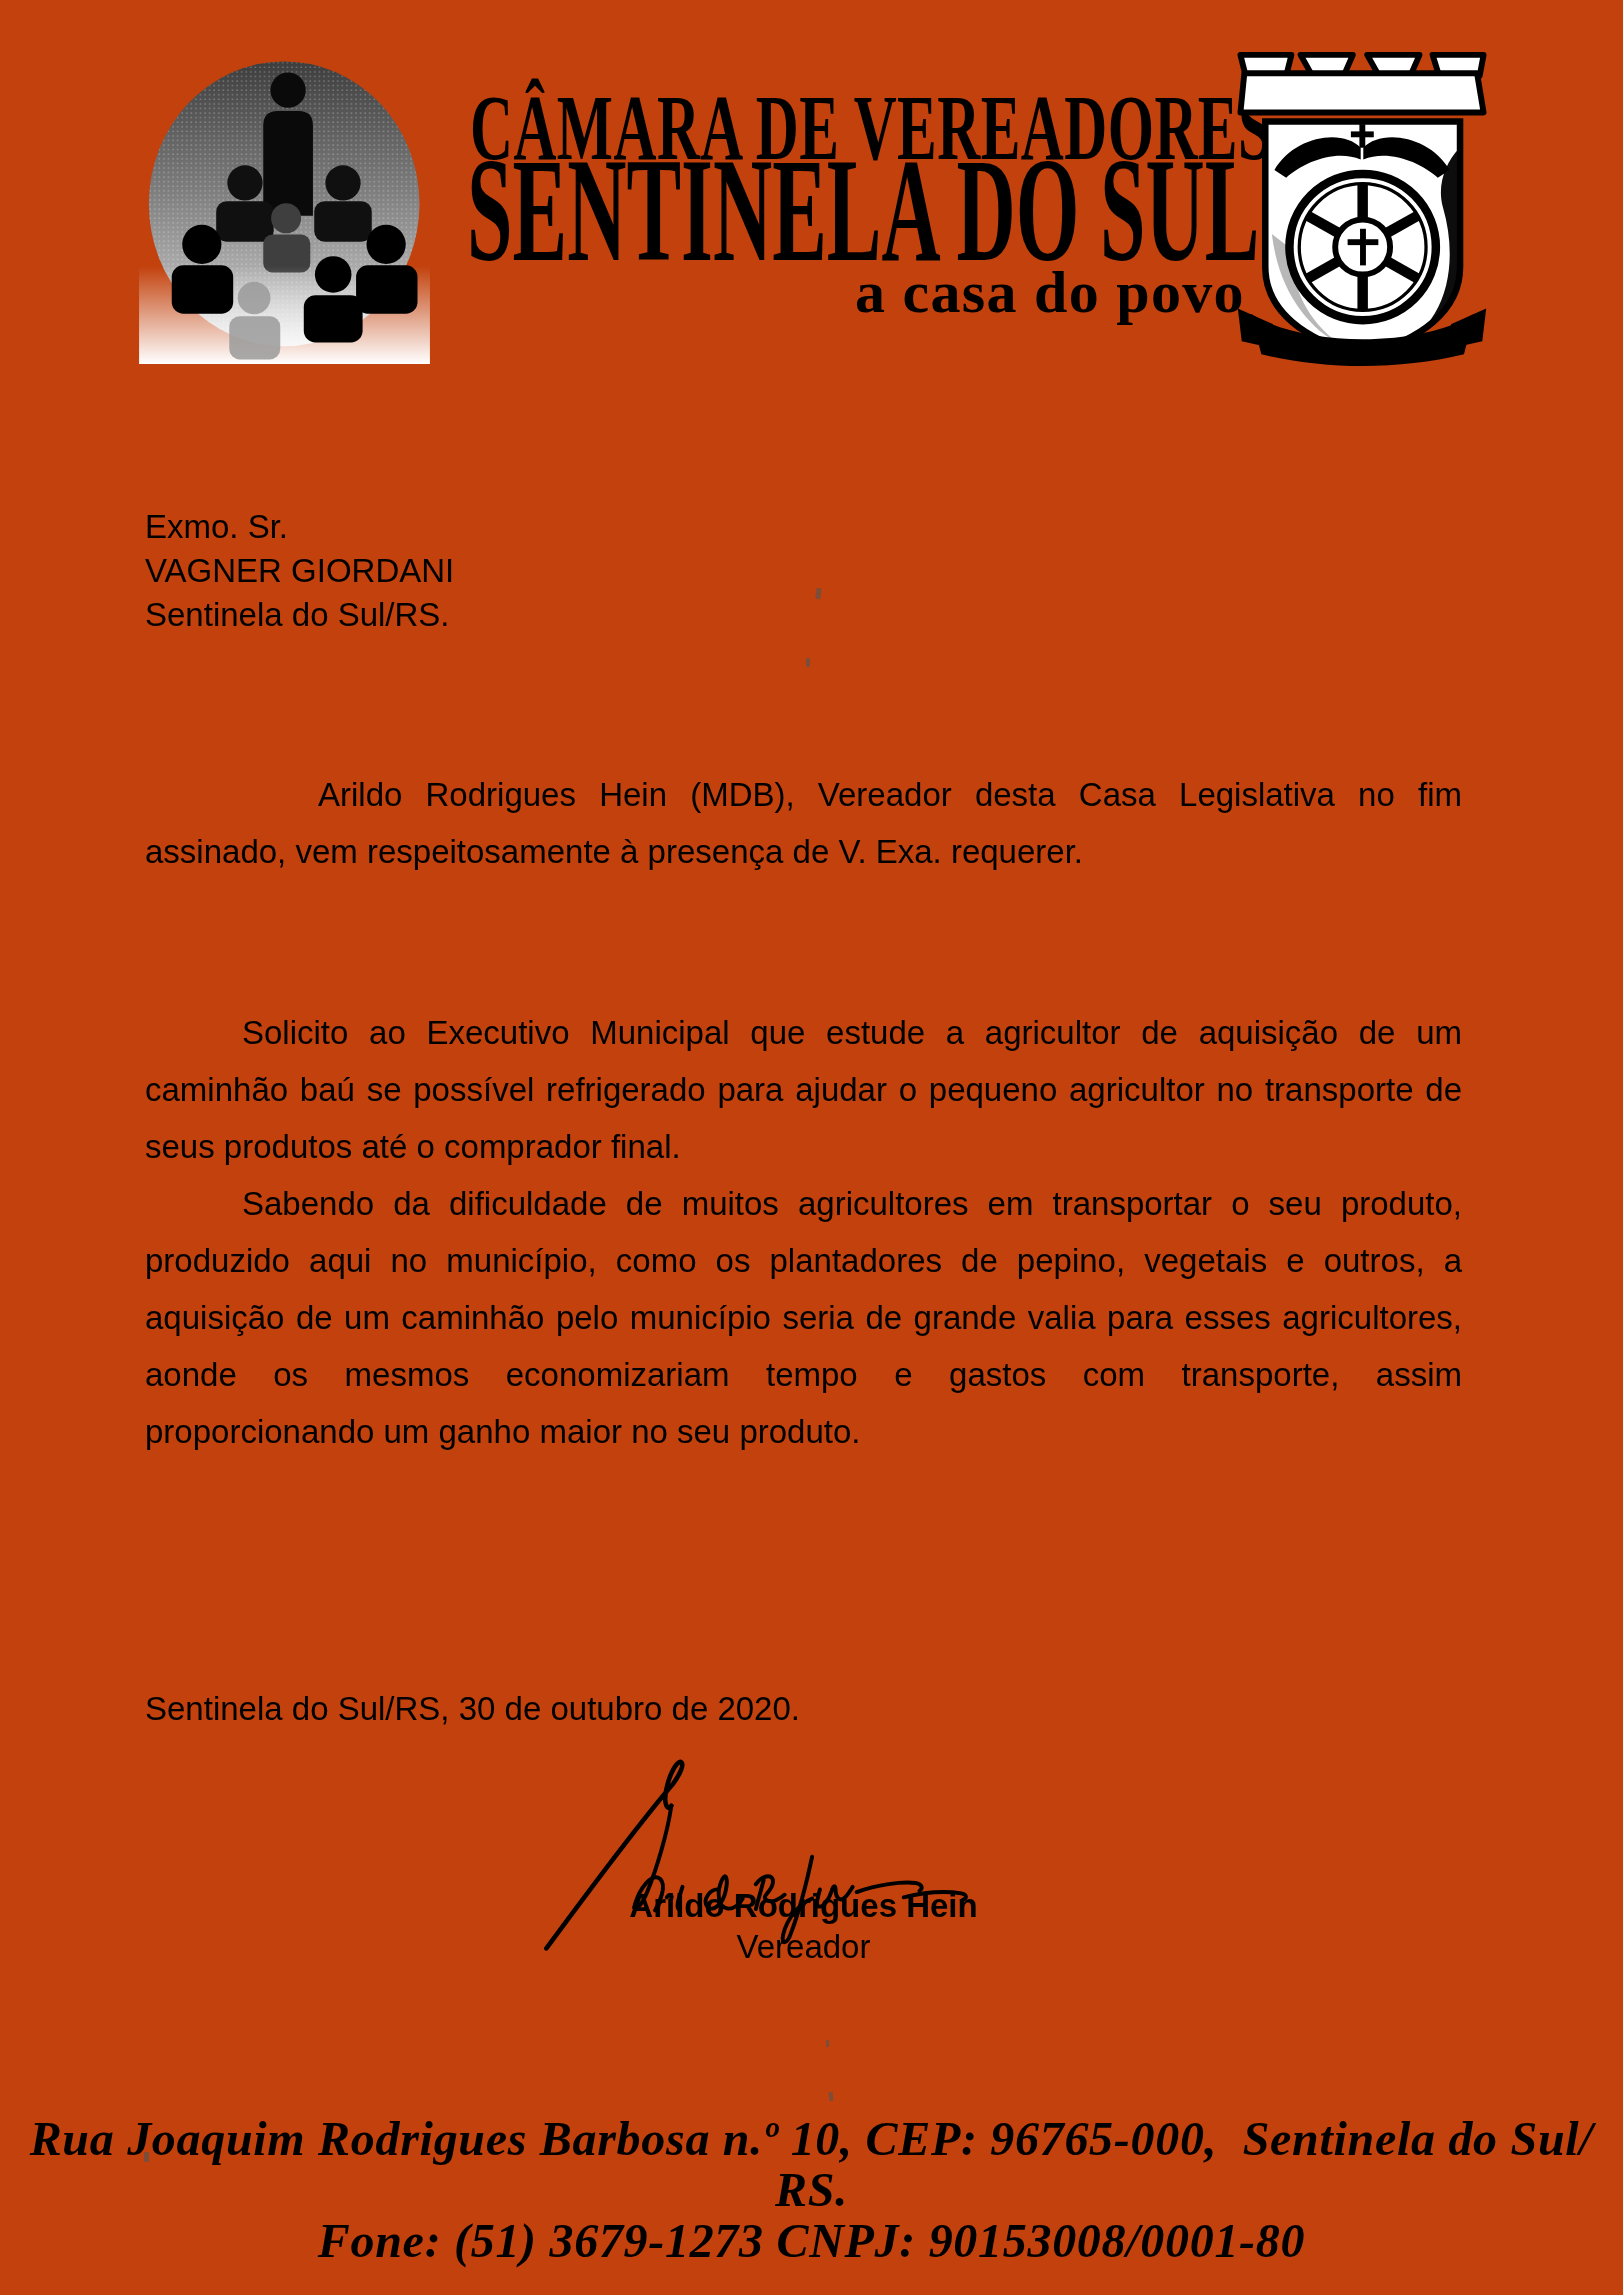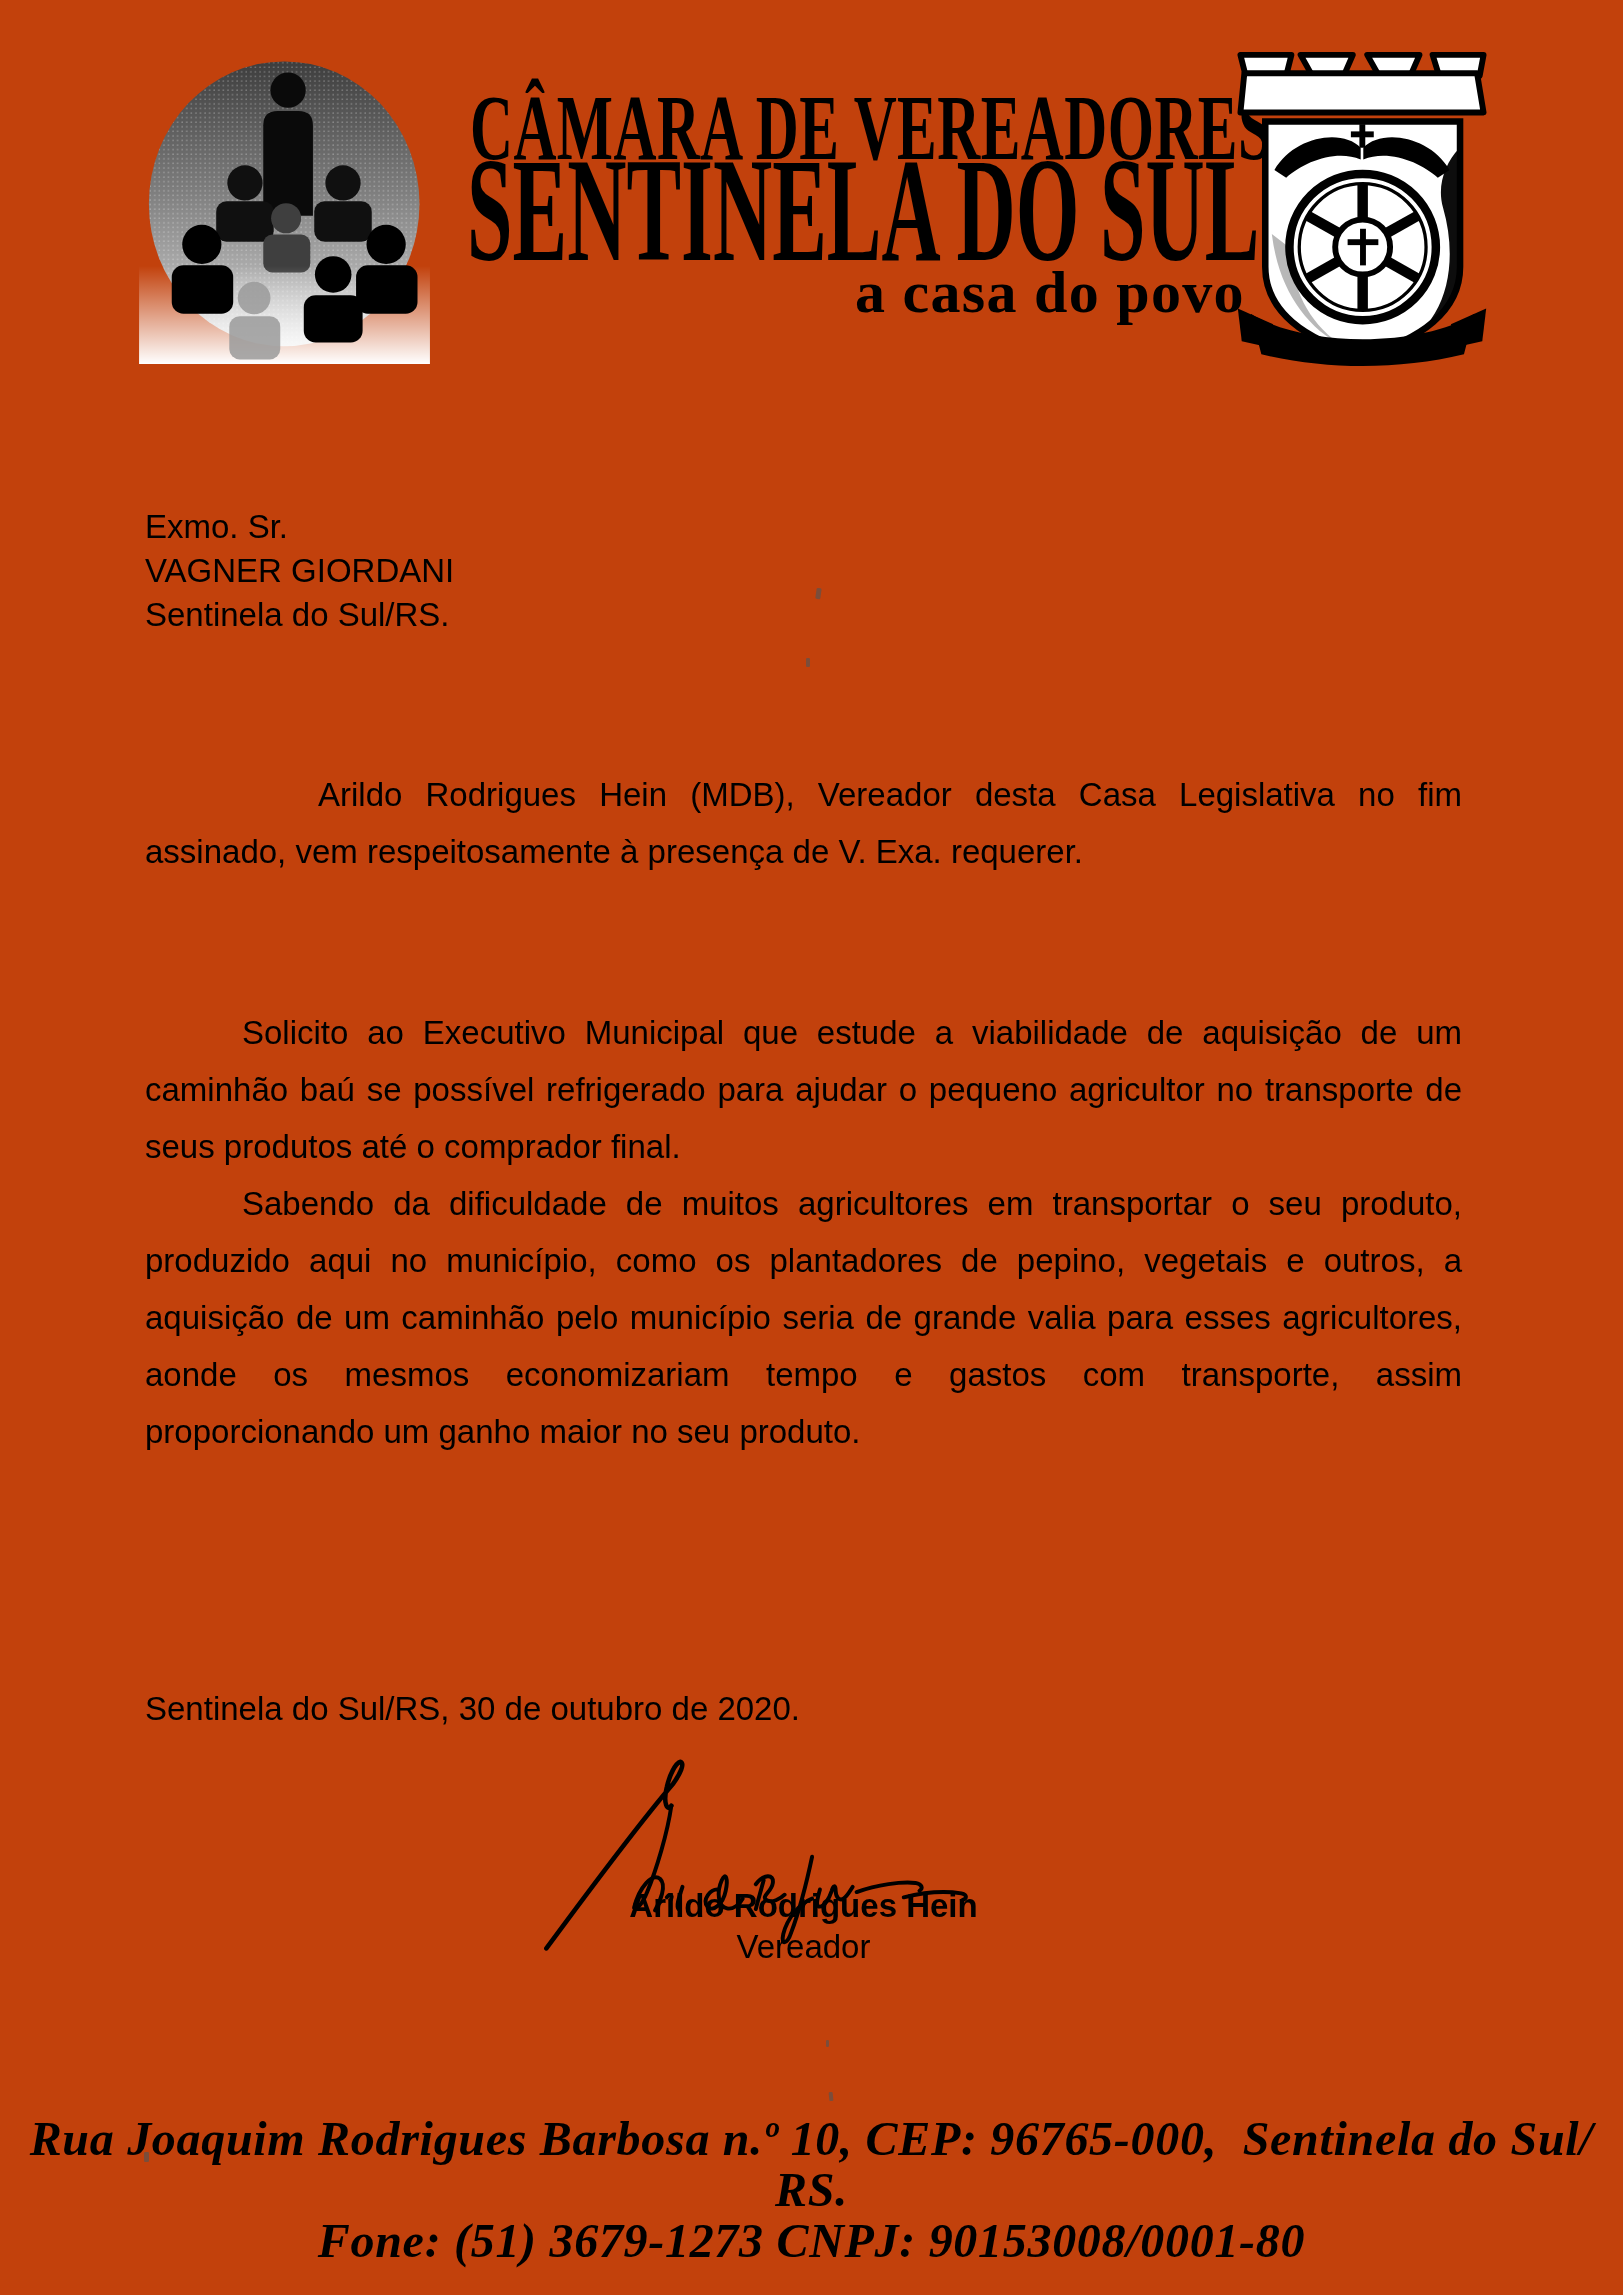--- a/index.html
+++ b/index.html
@@ -175,21 +175,21 @@
       <div>Sentinela do Sul/RS.</div>
     </div>
 
   <div class="intro">
     <div class="l1"><span class="bold">Arildo Rodrigues Hein (MDB), Vereador desta Casa Legislativa no fim</span></div>
     <div class="l2"><span class="bold">assinado,</span><span> vem respeitosamente à presença de V. Exa. requerer.</span></div>
   </div>
 
   <div class="bodytext">
     <div class="para">
-        <div>Solicito ao Executivo Municipal que estude a viabilidade de aquisição de um</div>
+        <div>Solicito ao Executivo Municipal que estude a agricultor de aquisição de um</div>
         <div>caminhão baú se possível refrigerado para ajudar o pequeno agricultor no transporte de</div>
         <div>seus produtos até o comprador final.</div>
       </div>
     <div class="para">
         <div>Sabendo da dificuldade de muitos agricultores em transportar o seu produto,</div>
         <div>produzido aqui no município, como os plantadores de pepino, vegetais e outros, a</div>
         <div>aquisição de um caminhão pelo município seria de grande valia para esses agricultores,</div>
         <div>aonde os mesmos economizariam tempo e gastos com transporte, assim</div>
         <div>proporcionando um ganho maior no seu produto.</div>
       </div>

